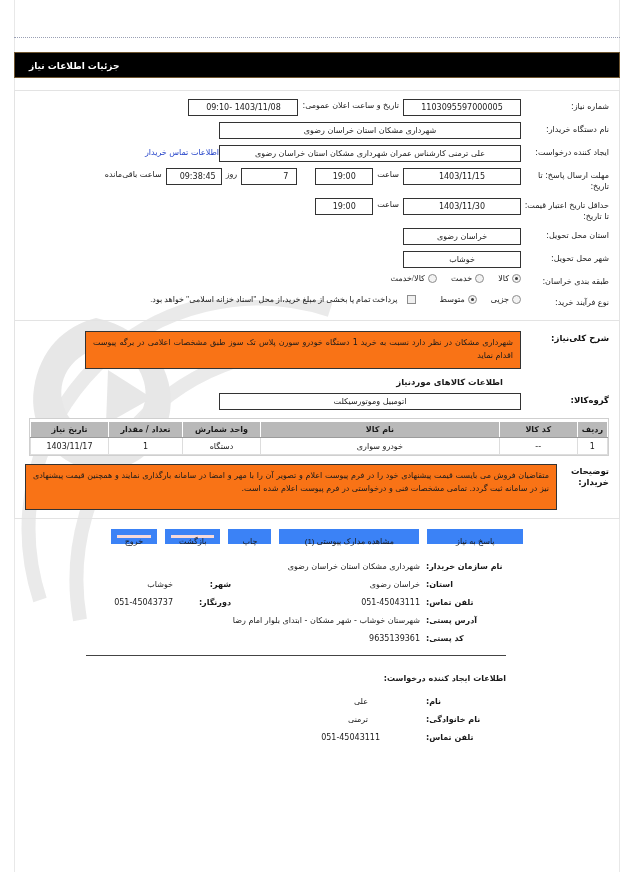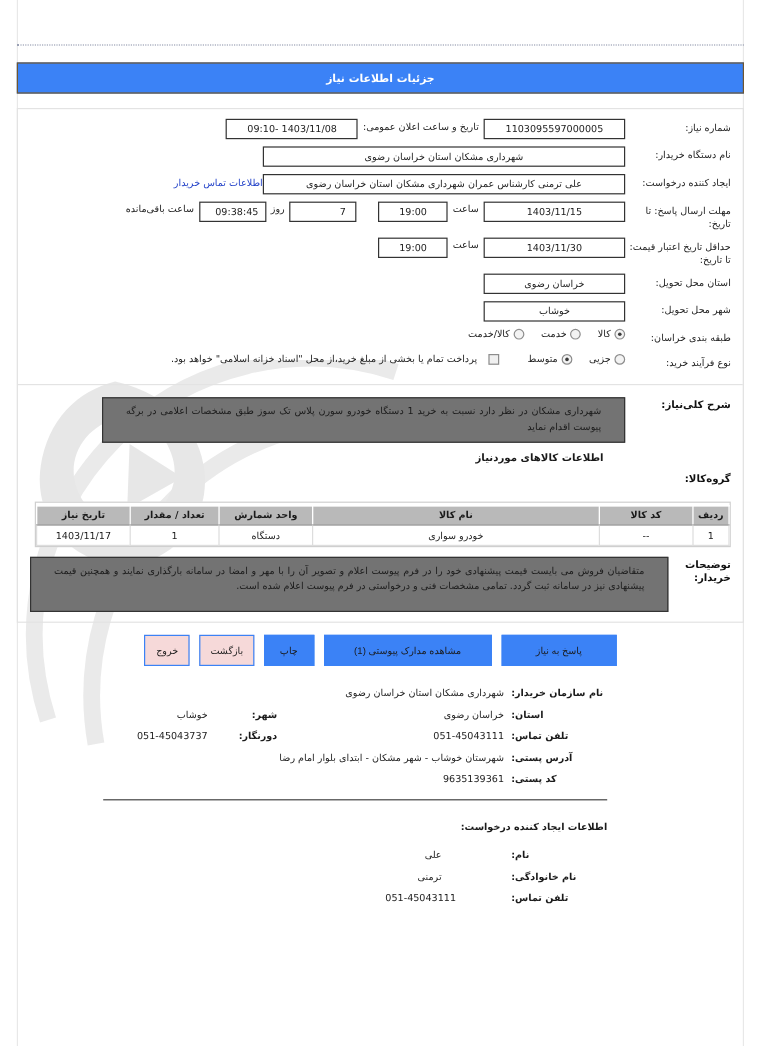--- a/index.html
+++ b/index.html
@@ -38,28 +38,28 @@
     position: absolute;
     left: 0; top: 300px;
     width: 360px; height: 330px;
     pointer-events: none;
     opacity: 0.55;
     z-index: 0;
   }
 
   
   .sec-bar {
-    background: #3b82f6;
+    background: #000000;
     color: #ffffff;
     font-weight: bold;
     font-size: 9px;
     height: 26px;
     line-height: 26px;
     padding: 0 14px;
-    text-align: center;
+    text-align: left;
     border: 1px solid #6f5630;
     position: relative;
     z-index: 2;
   }
 
   .content {
     position: relative;
     z-index: 1;
     padding: 0;
   }
@@ -125,21 +125,21 @@
   .link {
     color: #2140c8;
     font-size: 8px;
     text-decoration: none;
     padding-top: 3px;
     white-space: nowrap;
   }
 
   
   .opt-group { display: flex; align-items: center; gap: 4px; flex-wrap: nowrap; }
-  .opt { display: flex; align-items: center; gap: 3px; margin-left: 10px; white-space: nowrap; }
+  .opt { display: flex; align-items: center; gap: 3px; margin-left: 10px; white-space: nowrap; font-family: Liberation Serif, serif; }
   .radio {
     width: 9px; height: 9px; border-radius: 50%;
     border: 1px solid #8d8d8d;
     background: #f3f3f3;
     display: inline-block;
     position: relative;
     flex: 0 0 auto;
   }
   .radio.on::after {
     content: "";
@@ -155,24 +155,24 @@
     background: #f0f0f0;
     display: inline-block;
     flex: 0 0 auto;
   }
   .opt-text { font-size: 8px; }
   .note-text { font-size: 8px; margin-right: 6px; }
 
   
   .tbox {
     border: 1px solid #333333;
-    background: #737373;
+    background: #f97316;
     font-size: 8px;
     line-height: 13px;
-    padding: 4px 19px;
+    padding: 4px 7px;
     text-align: justify;
     direction: rtl;
   }
   .tbox.desc { width: 436px; min-height: 38px; }
   .tbox.notes { width: 540px; min-height: 46px; }
 
   .bold-lbl {
     font-weight: bold;
     font-size: 8.5px;
     color: #111;
@@ -221,23 +221,23 @@
   
   .btn-row {
     display: flex;
     justify-content: center;
     align-items: center;
     gap: 8px;
     margin: 10px 0 2px 0;
     direction: rtl;
   }
   .btn {
-    border: 1px solid #3b82f6;
-    font-size: 8px;
-    height: 26px;
+    border: 6px solid #3b82f6;
+    font-size: 8px;
+    height: 15px;
     line-height: 13px;
     padding: 0 8px;
     text-align: center;
     cursor: pointer;
     white-space: nowrap;
     color: #1a1a1a;
   }
   .btn.green { background: #3b82f6; }
   .btn.pink  { background: #f6d9d9; }
   .btn.w-ans { min-width: 96px; }
@@ -407,20 +407,21 @@
 
         <div class="frow" style="margin-bottom:4px;">
           <div class="lbl w1 bold-lbl">شرح کلی‌نیاز:</div>
           <div class="tbox desc">شهرداری مشکان در نظر دارد نسبت به خرید 1 دستگاه خودرو سورن پلاس تک سوز طبق مشخصات اعلامی در برگه پیوست اقدام نماید</div>
         </div>
 
         <div class="sub-title">اطلاعات کالاهای موردنیاز</div>
 
         <div class="frow" style="margin-bottom:8px;">
           <div class="lbl w1 bold-lbl">گروه‌کالا:</div>
+          <div class="box wide">اتومبیل  وموتورسیکلت</div>
         </div>
 
         <div class="tbl-wrap">
           <table class="goods">
             <thead>
               <tr>
                 <th style="width:28px;">ردیف</th>
                 <th style="width:78px;">کد کالا</th>
                 <th>نام کالا</th>
                 <th style="width:78px;">واحد شمارش</th>

